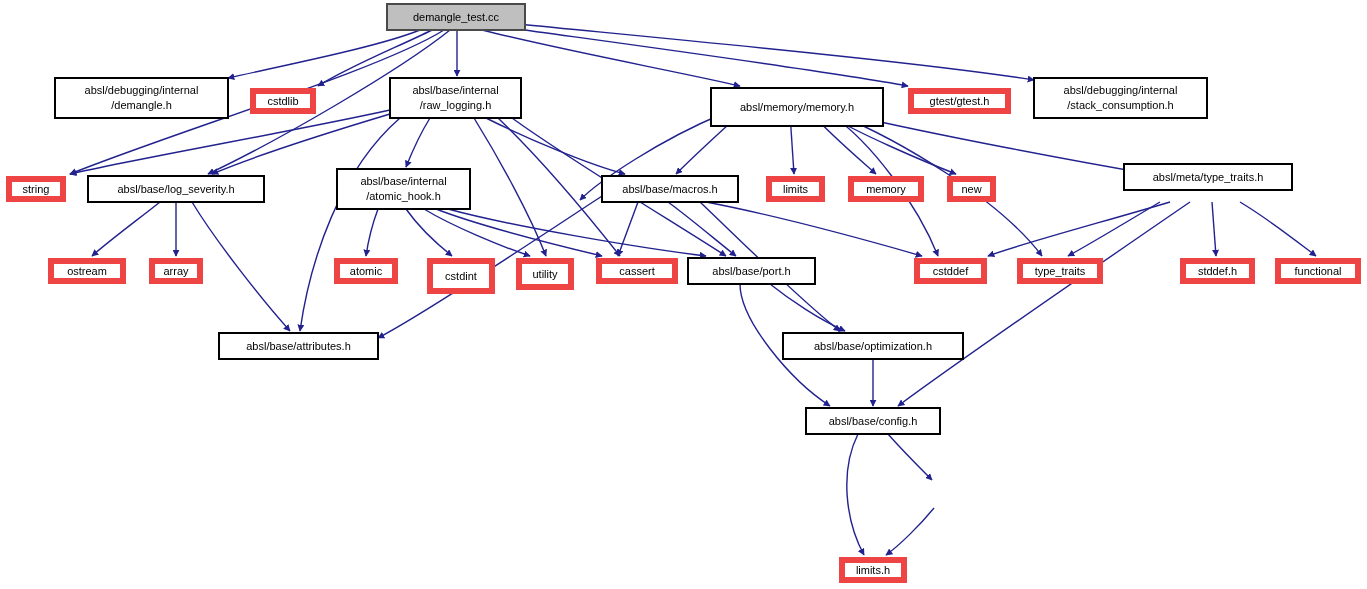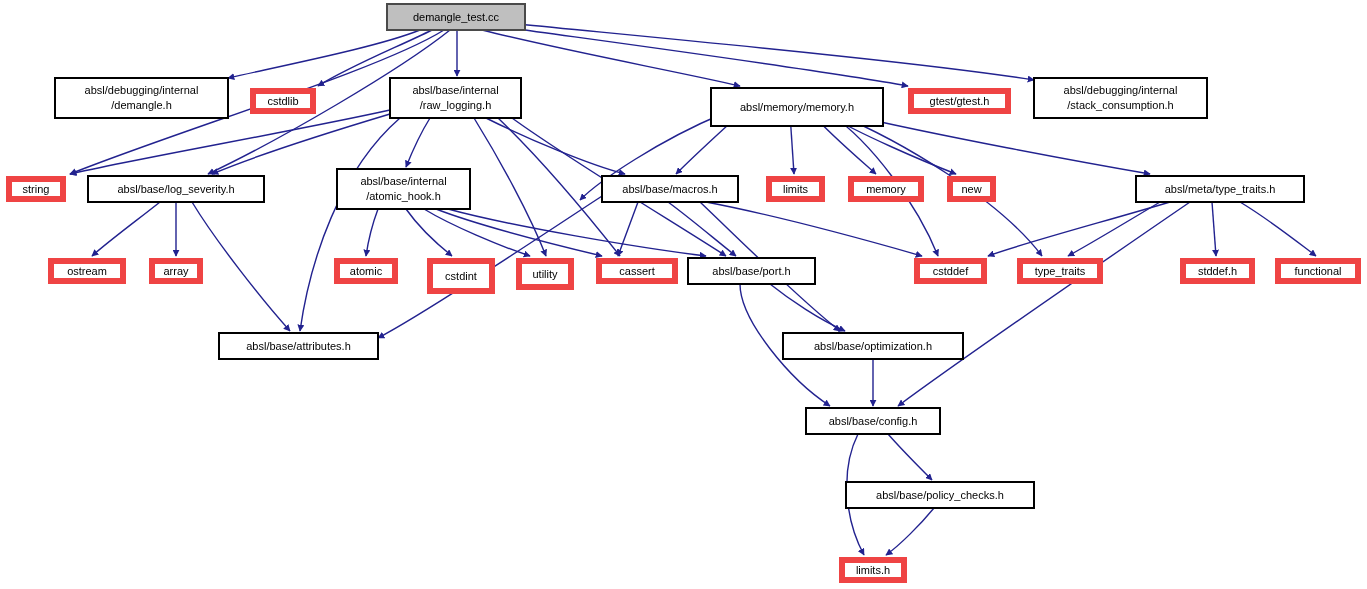--- a/index.html
+++ b/index.html
@@ -139,32 +139,31 @@
       <div class="node hdr" style="left: 1034px; top: 78px; width: 173px; height: 40px;"><span class="label">absl/debugging/internal
 /stack_consumption.h</span></div>
       <div class="node sys" style="left: 6px; top: 176px; width: 60px; height: 26px;"><span class="label">string</span></div>
       <div class="node hdr" style="left: 88px; top: 176px; width: 176px; height: 26px;"><span class="label">absl/base/log_severity.h</span></div>
       <div class="node hdr" style="left: 337px; top: 169px; width: 133px; height: 40px;"><span class="label">absl/base/internal
 /atomic_hook.h</span></div>
       <div class="node hdr" style="left: 602px; top: 176px; width: 136px; height: 26px;"><span class="label">absl/base/macros.h</span></div>
       <div class="node sys" style="left: 766px; top: 176px; width: 59px; height: 26px;"><span class="label">limits</span></div>
       <div class="node sys" style="left: 848px; top: 176px; width: 76px; height: 26px;"><span class="label">memory</span></div>
       <div class="node sys" style="left: 947px; top: 176px; width: 49px; height: 26px;"><span class="label">new</span></div>
-      <div class="node hdr" style="left: 1124px; top: 176px; width: 168px; height: 26px; margin-left: 12px;"><span class="label">absl/meta/type_traits.h</span></div>
+      <div class="node hdr" style="left: 1124px; top: 164px; width: 168px; height: 26px;"><span class="label">absl/meta/type_traits.h</span></div>
       <div class="node sys" style="left: 48px; top: 258px; width: 78px; height: 26px;"><span class="label">ostream</span></div>
       <div class="node sys" style="left: 149px; top: 258px; width: 54px; height: 26px;"><span class="label">array</span></div>
       <div class="node sys" style="left: 334px; top: 258px; width: 64px; height: 26px;"><span class="label">atomic</span></div>
       <div class="node sys" style="left: 427px; top: 258px; width: 68px; height: 36px;"><span class="label">cstdint</span></div>
       <div class="node sys" style="left: 516px; top: 258px; width: 58px; height: 32px;"><span class="label">utility</span></div>
       <div class="node sys" style="left: 596px; top: 258px; width: 82px; height: 26px;"><span class="label">cassert</span></div>
       <div class="node hdr" style="left: 688px; top: 258px; width: 127px; height: 26px;"><span class="label">absl/base/port.h</span></div>
       <div class="node sys" style="left: 914px; top: 258px; width: 73px; height: 26px;"><span class="label">cstddef</span></div>
       <div class="node sys" style="left: 1017px; top: 258px; width: 86px; height: 26px;"><span class="label">type_traits</span></div>
       <div class="node sys" style="left: 1180px; top: 258px; width: 75px; height: 26px;"><span class="label">stddef.h</span></div>
       <div class="node sys" style="left: 1275px; top: 258px; width: 86px; height: 26px;"><span class="label">functional</span></div>
       <div class="node hdr" style="left: 219px; top: 333px; width: 159px; height: 26px;"><span class="label">absl/base/attributes.h</span></div>
       <div class="node hdr" style="left: 806px; top: 408px; width: 134px; height: 26px;"><span class="label">absl/base/config.h</span></div>
       <div class="node hdr" style="left: 783px; top: 333px; width: 180px; height: 26px;"><span class="label">absl/base/optimization.h</span></div>
-      <div class="node hdr" style="left: 846px; top: 482px; width: 188px; height: 26px;"><span class="label">absl/base/policy_checks.h</span></div>
       <div class="node sys" style="left: 839px; top: 557px; width: 68px; height: 26px;"><span class="label">limits.h</span></div>
     </div>
 
 </div>
 
 </body></html>

